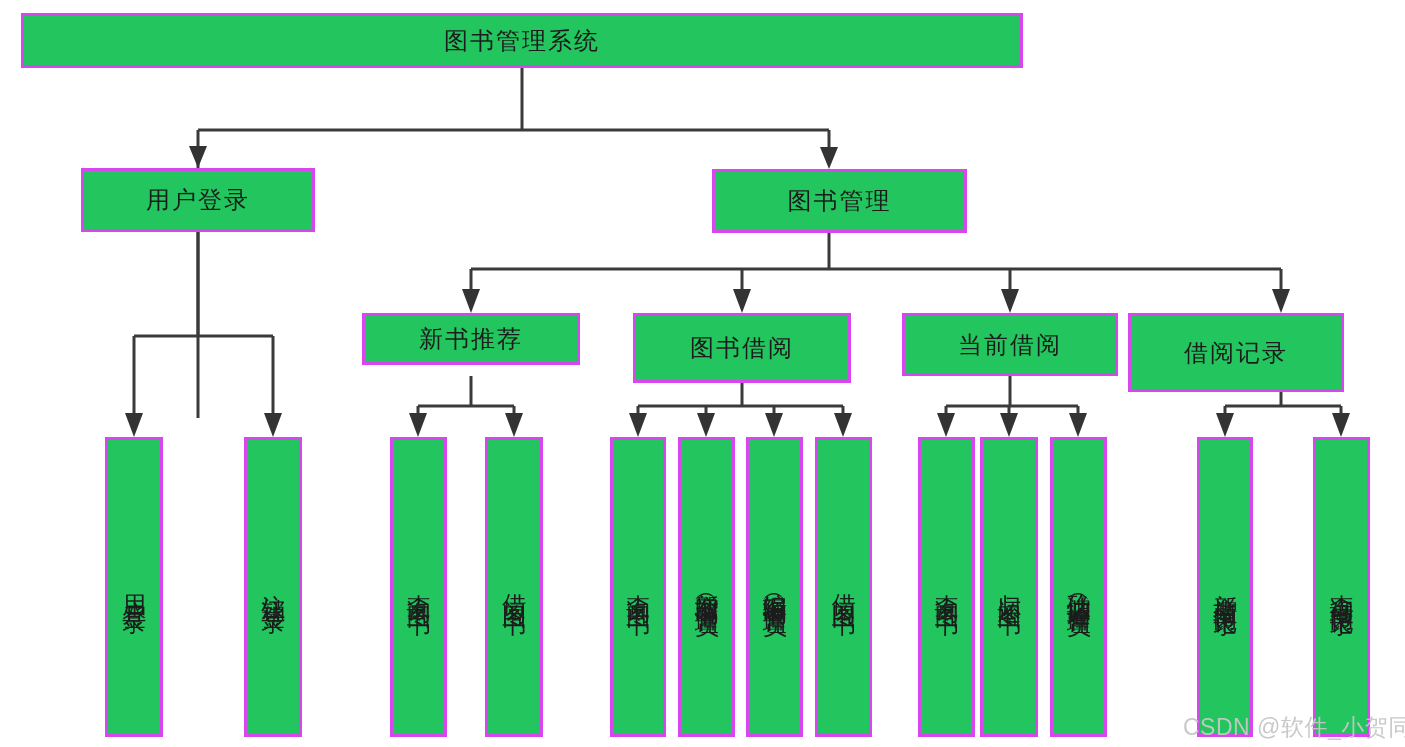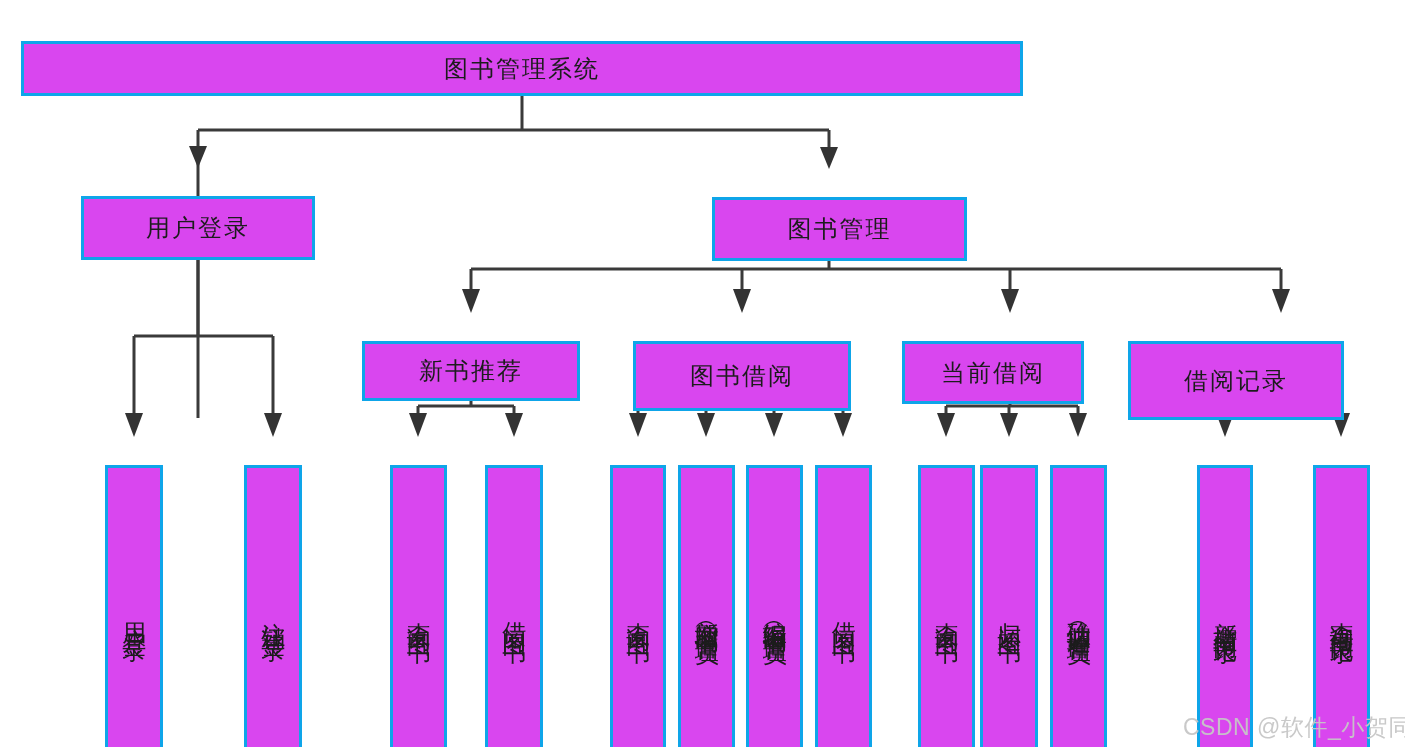--- a/index.html
+++ b/index.html
@@ -13,28 +13,27 @@
   }
   .connector-layer {
     position: absolute;
     left: 0; top: 0;
     width: 1405px; height: 747px;
     z-index: 0;
   }
   .node {
     position: absolute;
     box-sizing: border-box;
-    background: #d946ef;
-    border: 3px solid #0ea5e9;
+    background: #22c55e;
+    border: 3px solid #d946ef;
     display: flex;
     align-items: center;
     justify-content: center;
     color: #1c1c1c;
     z-index: 1;
-    margin-top: 28px;
   }
   .node .lbl-h {
     font-size: 24px;
     letter-spacing: 2px;
     white-space: nowrap;
   }
   .node .lbl-v {
     writing-mode: vertical-rl;
     font-size: 24px;
     letter-spacing: 6px;
@@ -94,27 +93,27 @@
     <span class="lbl-h">图书管理系统</span>
   </div>
 
   <div class="node" style="left:81px; top:168px; width:234px; height:64px;">
     <span class="lbl-h">用户登录</span>
   </div>
   <div class="node" style="left:712px; top:169px; width:255px; height:64px;">
     <span class="lbl-h">图书管理</span>
   </div>
 
-  <div class="node" style="left:362px; top:313px; width:218px; height:60px;">
+  <div class="node" style="left:362px; top:313px; width:218px; height:52px;">
     <span class="lbl-h">新书推荐</span>
   </div>
   <div class="node" style="left:633px; top:313px; width:218px; height:70px;">
     <span class="lbl-h">图书借阅</span>
   </div>
-  <div class="node" style="left:902px; top:313px; width:182px; height:63px;">
+  <div class="node" style="left:902px; top:313px; width:216px; height:63px;">
     <span class="lbl-h">当前借阅</span>
   </div>
   <div class="node" style="left:1128px; top:313px; width:216px; height:79px;">
     <span class="lbl-h">借阅记录</span>
   </div>
 
   <div class="node" style="left:105px; top:437px; width:58px; height:300px;">
     <span class="lbl-v">用户登录</span>
   </div>
   <div class="node" style="left:244px; top:437px; width:58px; height:300px;">

